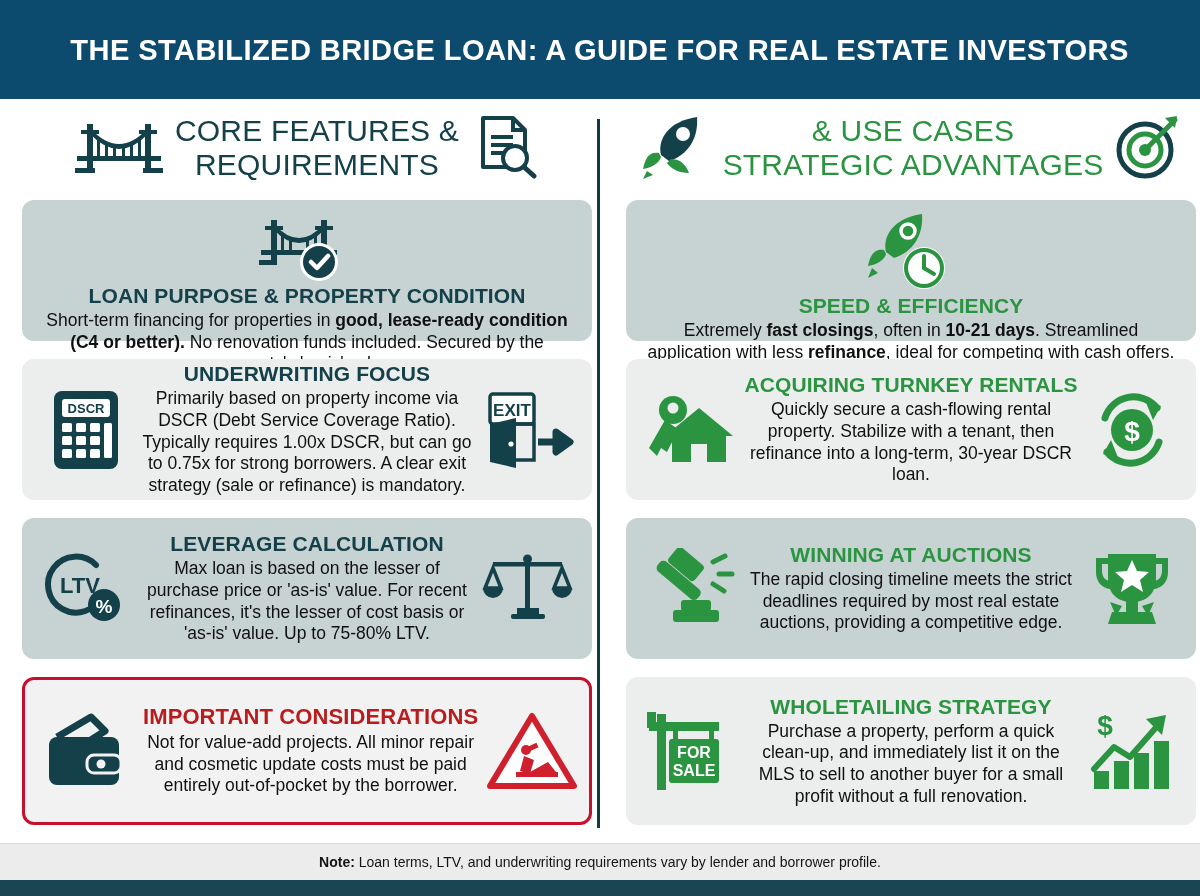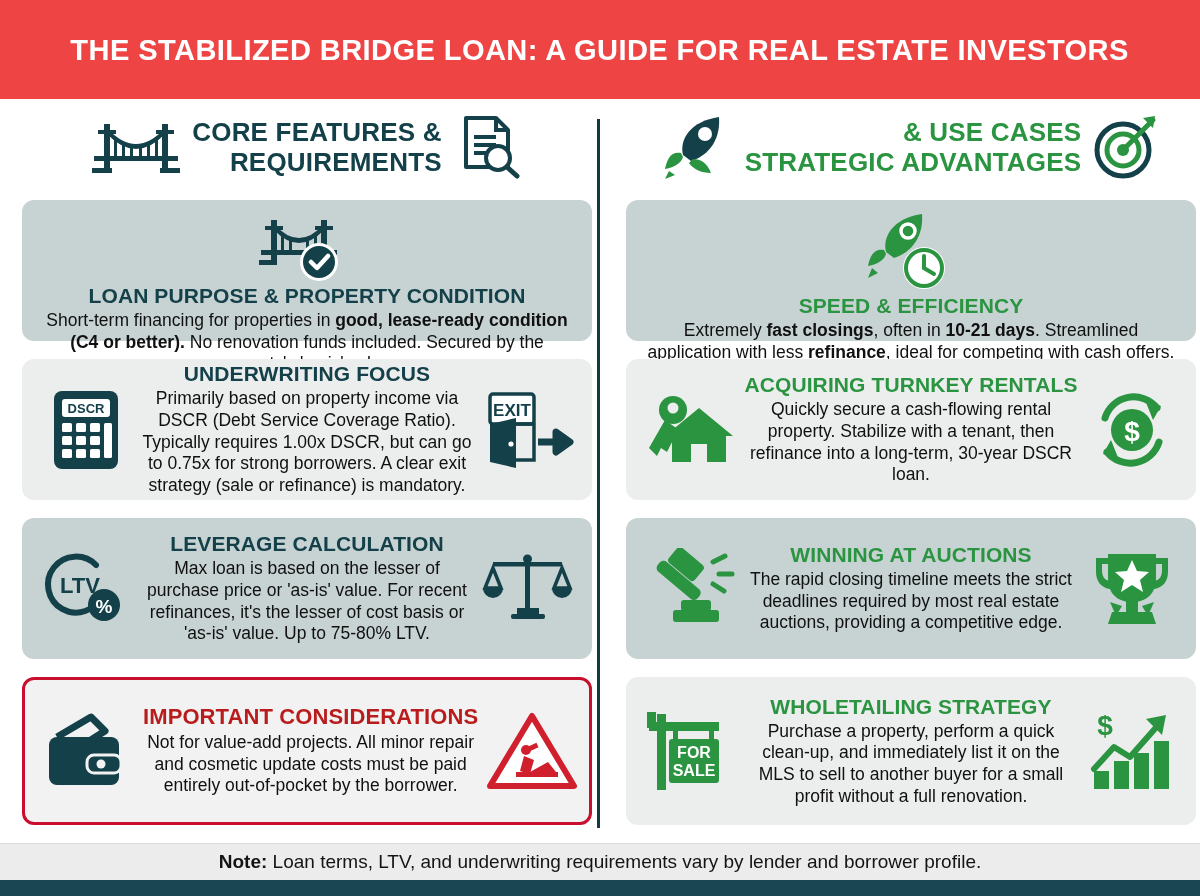--- a/index.html
+++ b/index.html
@@ -7,21 +7,21 @@
   body {
     font-family:"Liberation Sans", sans-serif;
     background:#ffffff;
     overflow:hidden;
     position:relative;
   }
 
   
   .header-bar{
     position:absolute; left:0; top:0; width:1200px; height:99px;
-    background:#ef4444;
+    background:#0c4a6e;
     display:flex; align-items:center; justify-content:center;
   }
   .header-title{
     color:#ffffff;
     font-size:30px;
     font-weight:bold;
     letter-spacing:0.4px;
     text-align:center;
     white-space:nowrap;
     transform:scaleX(0.97);
@@ -43,22 +43,22 @@
   .col-left { left:22px; }
   .col-right{ left:626px; }
 
   
   .col-header{
     height:97px;
     display:flex; align-items:center; justify-content:center;
     gap:10px;
   }
   .col-header-text{
-    font-size:26px; font-weight:bold; line-height:1.12;
-    text-align:right; letter-spacing:0.2px;
+    font-size:30px; font-weight:normal; line-height:1.12;
+    text-align:center; letter-spacing:0.2px;
   }
   .col-left .col-header-text { color:#14404a; }
   .col-right .col-header-text{ color:#2a9440; }
   .col-header-icon{ flex:0 0 auto; display:block; }
 
   
   .card{
     position:absolute; left:0; width:570px;
     border-radius:12px;
     padding:10px 12px 10px 12px;
@@ -95,21 +95,21 @@
   .card-4{ top:578px;  height:148px; }
 
   
   .note-band{
     position:absolute; left:0; top:843px; width:1200px; height:37px;
     background:#ececec;
     display:flex; align-items:center; justify-content:center;
     border-top:1px solid #d8d8d8;
   }
   .note-text{
-    font-size:19px; color:#141414; white-space:nowrap;
+    font-size:14px; color:#141414; white-space:nowrap;
   }
   .note-text b{ font-weight:bold; }
 
   .bottom-bar{
     position:absolute; left:0; top:880px; width:1200px; height:16px;
     background:#1a4552;
   }
 </style>
 </head>
 <body>

